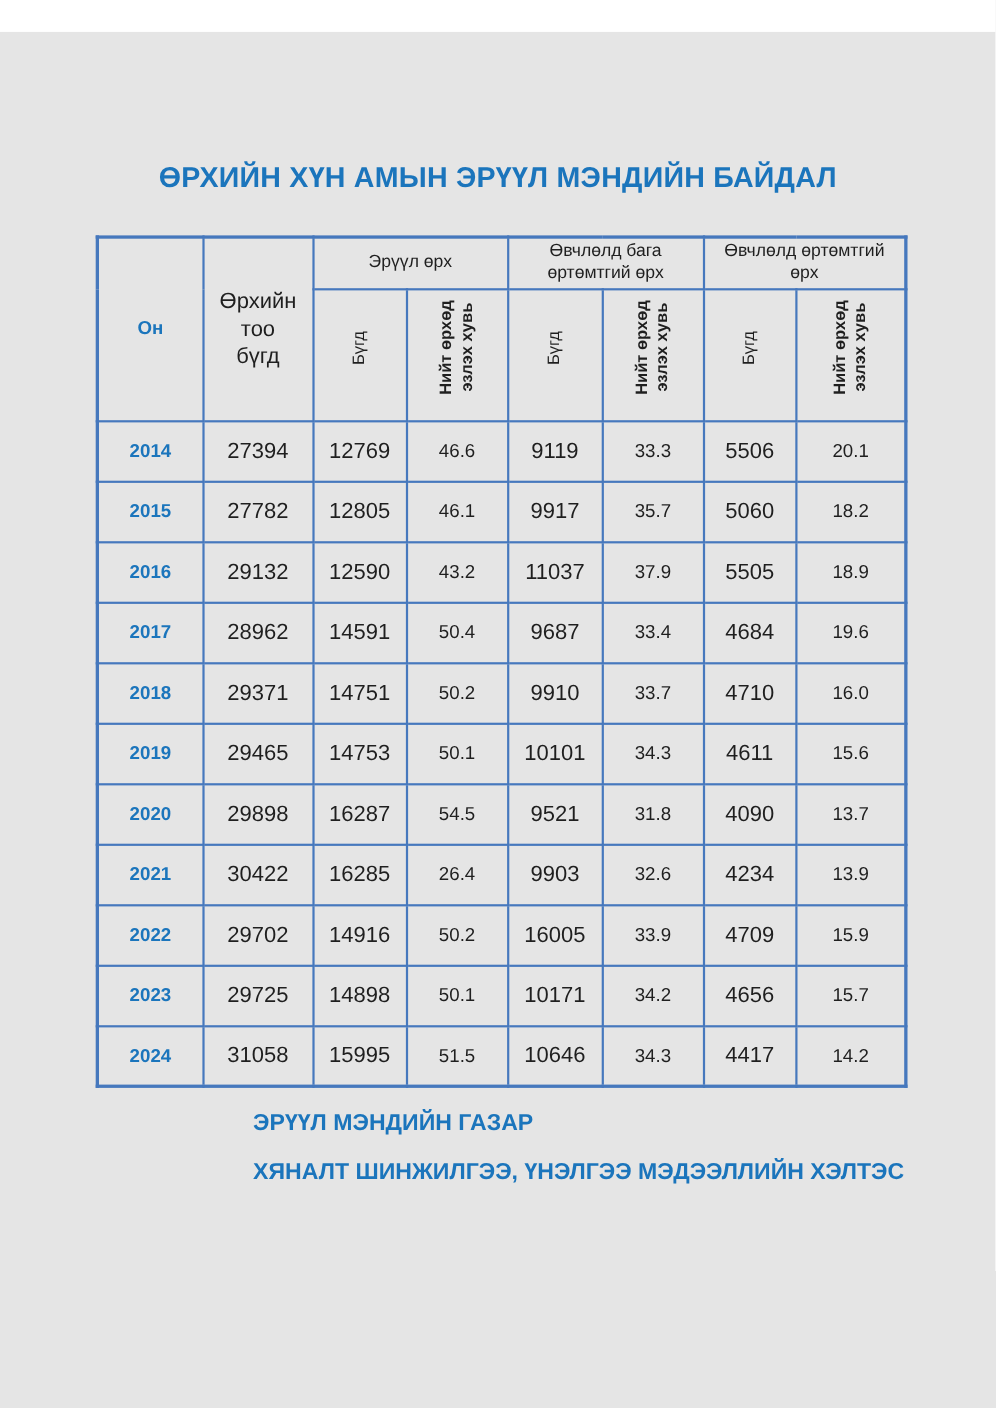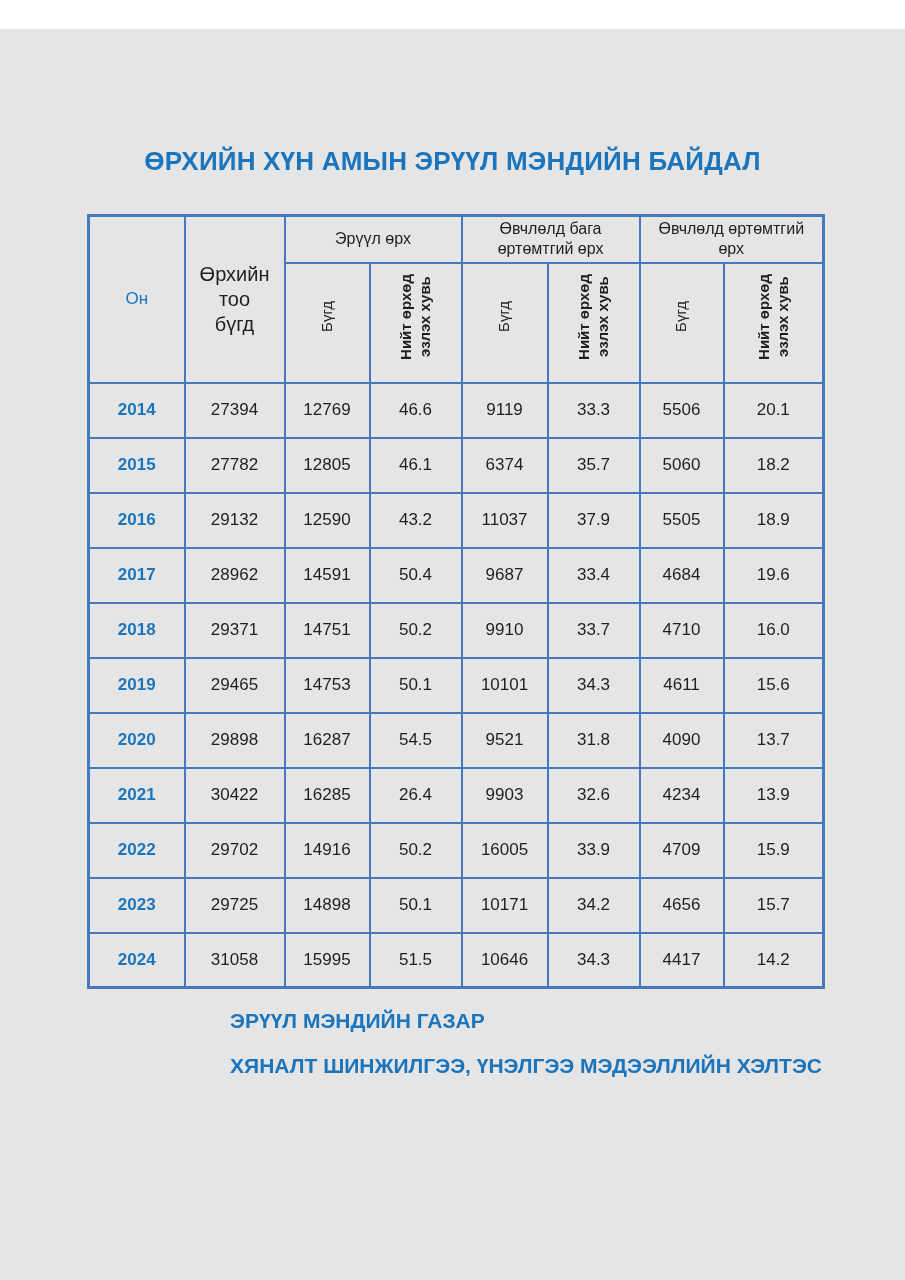--- a/index.html
+++ b/index.html
@@ -39,21 +39,21 @@
 
   th.grp {
     font-weight: normal;
     font-size: 16px;
     line-height: 1.25;
     white-space: pre-line;
     color: #1f1f1f;
     padding: 2px 4px;
   }
   th.year-head {
-    font-weight: normal;
+    font-weight: bold;
     font-size: 17px;
     color: #1b75bc;
   }
   th.hh-head {
     font-weight: normal;
     font-size: 20px;
     line-height: 1.25;
     white-space: pre-line;
     color: #1f1f1f;
   }
@@ -67,21 +67,21 @@
     transform: rotate(180deg);
     white-space: pre-line;
     font-size: 15px;
     line-height: 1.25;
     color: #1f1f1f;
   }
   .vtext.vnormal { font-weight: normal; }
   .vtext.vbold { font-weight: bold; }
 
   td.year-cell { font-weight: bold; font-size: 17px; color: #1b75bc; }
-  td.num { font-weight: normal; font-size: 17px; color: #1f1f1f; }
+  td.num { font-weight: normal; font-size: 20px; color: #1f1f1f; }
   td.pct { font-weight: normal; font-size: 17px; color: #1f1f1f; }
 
   .footer {
     position: absolute;
     top: 979px;
     right: 83px;
     text-align: left;
     color: #1b75bc;
     font-weight: bold;
     font-size: 21px;
@@ -139,21 +139,21 @@
           <td class="num">9119</td>
           <td class="pct">33.3</td>
           <td class="num">5506</td>
           <td class="pct">20.1</td>
         </tr>
         <tr>
           <td class="year-cell">2015</td>
           <td class="num">27782</td>
           <td class="num">12805</td>
           <td class="pct">46.1</td>
-          <td class="num">6374</td>
+          <td class="num">9917</td>
           <td class="pct">35.7</td>
           <td class="num">5060</td>
           <td class="pct">18.2</td>
         </tr>
         <tr>
           <td class="year-cell">2016</td>
           <td class="num">29132</td>
           <td class="num">12590</td>
           <td class="pct">43.2</td>
           <td class="num">11037</td>

